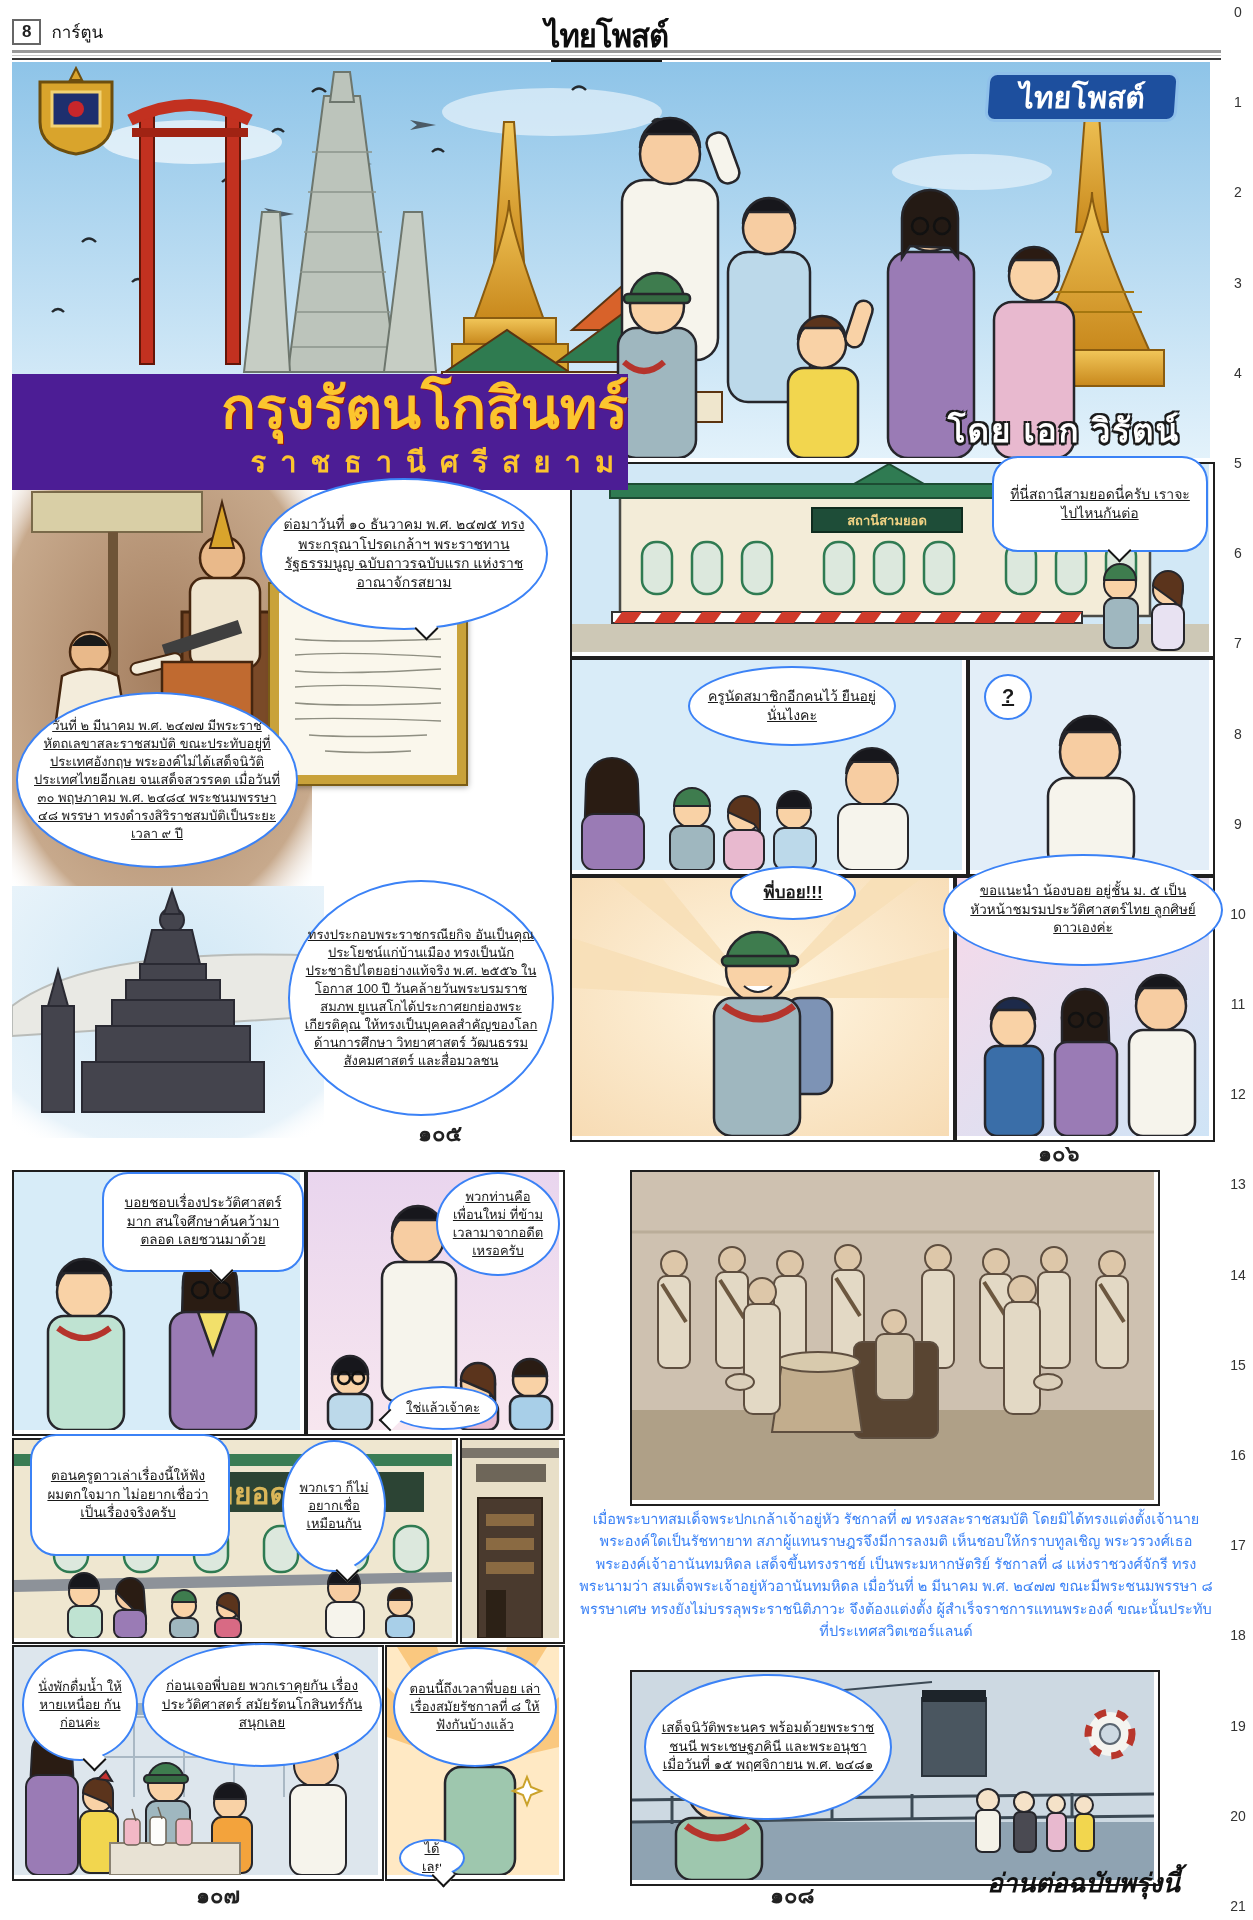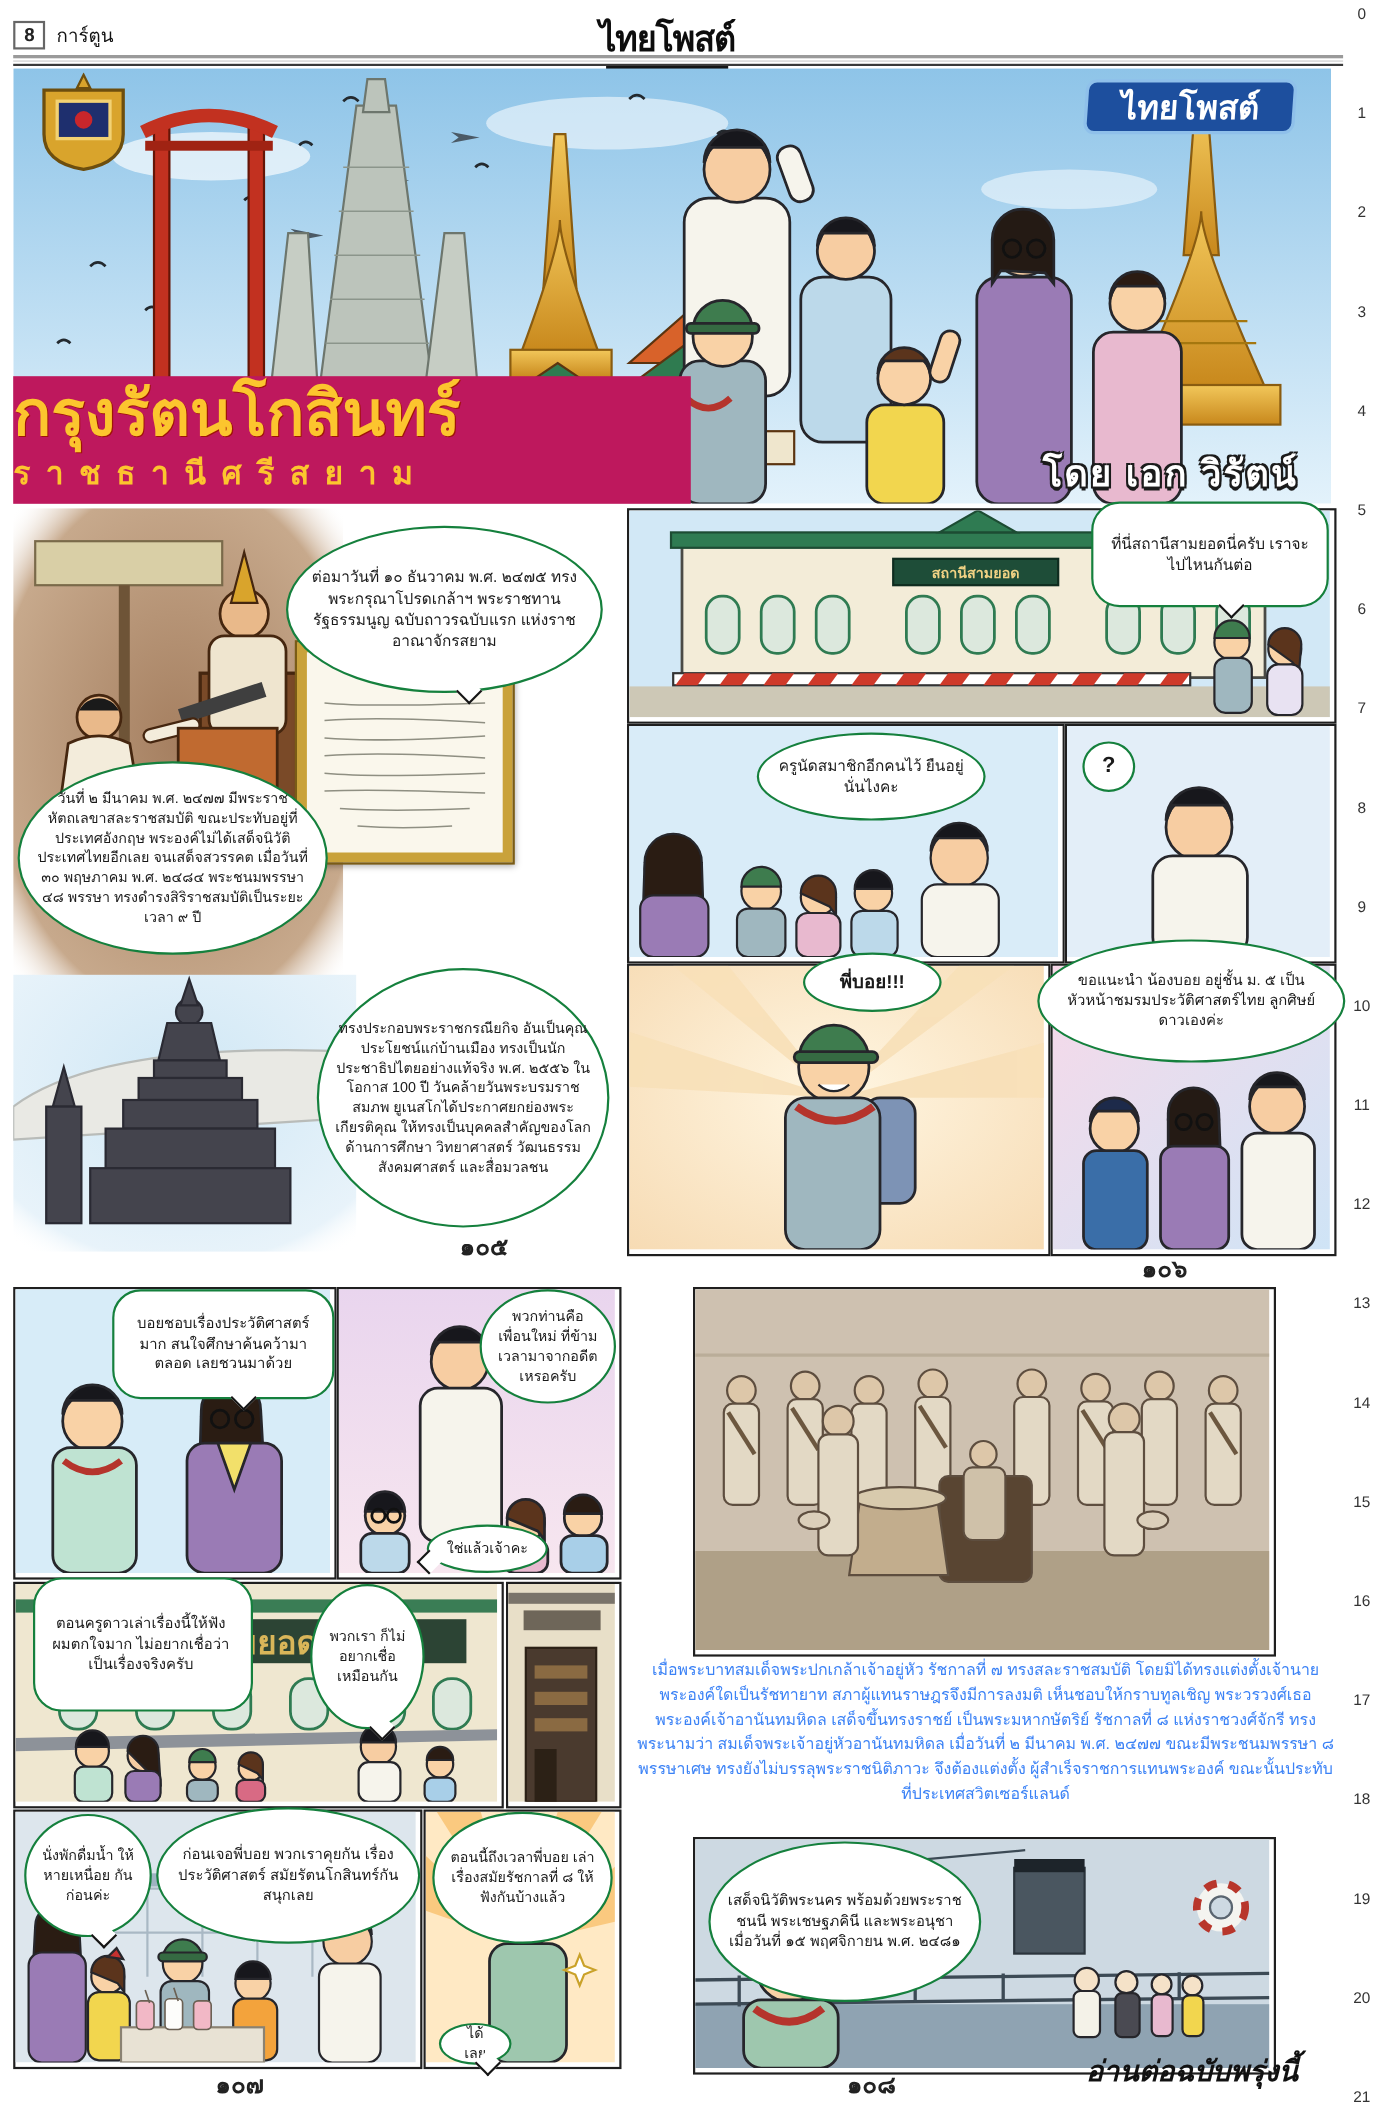--- a/index.html
+++ b/index.html
@@ -7,33 +7,33 @@
         font-family:"Liberation Sans", sans-serif;color:#1a1a1a;}
   .abs{position:absolute;}
   
   .pagenum{border:2px solid #666;padding:1px 8px;font-size:17px;font-weight:bold;color:#222;background:#fff;}
   .section{font-size:17px;color:#111;margin-left:10px;}
   .masthead{font-weight:900;font-size:31px;letter-spacing:-1px;color:#0d0d0d;transform:scaleY(1.05);}
   .tagline{background:#151515;color:#fff;font-size:7px;letter-spacing:2px;padding:1px 8px;text-align:center;}
   .rule1{border-top:3px solid #9a9a9a;border-bottom:1px solid #c9c9c9;height:2px;}
   .rule2{border-top:2px solid #3a3a3a;height:0;}
   
-  .red-banner{background:#be185d;display:flex;flex-direction:column;align-items:flex-start;justify-content:center;}
+  .red-banner{background:#4c1d95;display:flex;flex-direction:column;align-items:flex-end;justify-content:center;margin-top:32px;}
   .big-title{color:#fcc52e;font-weight:900;font-size:57px;line-height:1.0;text-shadow:1px 1px 0 #a01408;}
   .sub-title{color:#fcc52e;font-weight:bold;font-size:29px;letter-spacing:14px;margin-top:2px;}
   .badge{background:#1d4f9e;border:3px solid #8fc0ea;border-radius:10px;color:#fff;font-weight:bold;
          font-size:30px;display:flex;align-items:center;justify-content:center;transform:skewX(-4deg);}
   .credit{color:#fff;font-weight:900;font-size:33px;text-align:right;letter-spacing:2px;
           text-shadow:2px 2px 0 #1b1b1b,-2px 2px 0 #1b1b1b,2px -2px 0 #1b1b1b,-2px -2px 0 #1b1b1b,0 3px 0 #1b1b1b;}
   
   .panel{position:absolute;border:2px solid #1f1f1f;background:#fff;}
   .panel.noborder{border:none;}
-  .bubble{position:absolute;background:#fff;border:2px solid #15803d;display:flex;align-items:center;
+  .bubble{position:absolute;background:#fff;border:2px solid #3b82f6;display:flex;align-items:center;
           justify-content:center;text-align:center;line-height:1.38;padding:10px 14px;box-sizing:border-box;
-          border-radius:50%;z-index:5;}
+          border-radius:50%;z-index:5;text-decoration:underline;}
   .bubble.rect{border-radius:26px;}
   .bubble.tail-b::after{content:"";position:absolute;width:15px;height:15px;background:#fff;
           border-right:2px solid #151515;border-bottom:2px solid #151515;transform:rotate(45deg);
           bottom:-9px;left:55%;}
   .bubble.tail-l::after{content:"";position:absolute;width:14px;height:14px;background:#fff;
           border-left:2px solid #151515;border-bottom:2px solid #151515;transform:rotate(45deg);
           left:-8px;top:60%;}
   .panel-num{position:absolute;font-size:22px;font-weight:bold;color:#222;z-index:6;}
   .caption{position:absolute;font-size:14.5px;line-height:1.55;text-align:center;color:#3b82f6;z-index:4;}
   .continue{position:absolute;font-size:26px;font-weight:900;font-style:italic;color:#111;text-align:right;}

